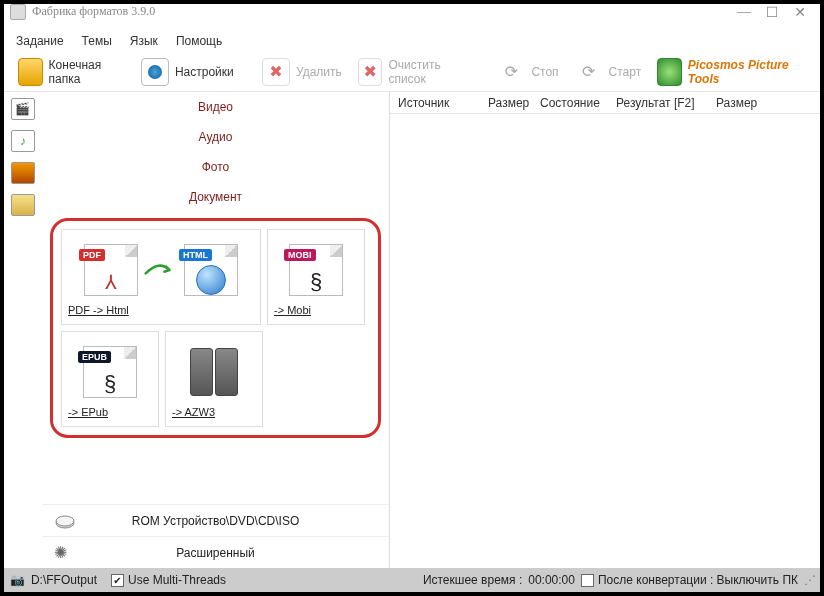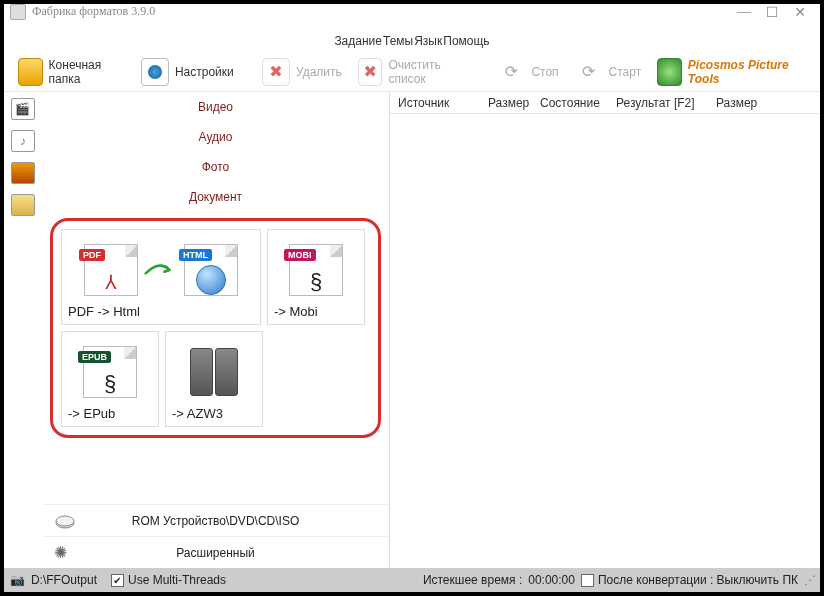--- a/index.html
+++ b/index.html
@@ -2,58 +2,58 @@
 <html><head>
 <meta charset="utf-8">
 <style>
 * { margin:0; padding:0; box-sizing:border-box; }
 body { font-family:"Segoe UI",Tahoma,sans-serif; font-size:12px; color:#333; background:#000; }
 .window { width:824px; height:596px; background:#fff; border:4px solid #000; position:relative; display:flex; flex-direction:column; }
 .titlebar { height:26px; display:flex; align-items:flex-start; padding:0 6px; color:#888;font-family:Liberation Serif, serif; }
 .titlebar .app-icon { width:16px; height:16px; background:#ddd; border:1px solid #aaa; border-radius:2px; margin-right:6px; }
 .titlebar .title { flex:1; }
 .titlebar .wbtn { width:28px; text-align:center; color:#888; cursor:default; font-size:14px; }
-.menubar { height:22px; display:flex; align-items:center; padding:0 12px; gap:1px; color:#333;justify-content:center; }
+.menubar { height:22px; display:flex; align-items:center; padding:0 12px; gap:18px; color:#333; }
 .menubar span { cursor:default; }
 .toolbar { height:40px; display:flex; align-items:center; padding:0 6px; border-bottom:1px solid #e5e5e5; }
 .tbtn { display:flex; align-items:center; gap:6px; padding:2px 8px; cursor:default; color:#333; }
 .tbtn.disabled { color:#aaa; }
 .tbtn.orange { color:#d97706; font-weight:700; font-style:italic; }
 .ticon { width:28px; height:28px; border-radius:4px; display:flex; align-items:center; justify-content:center; font-size:16px; }
 .body { flex:1; display:flex; overflow:hidden; }
 .leftcol { width:38px; display:flex; flex-direction:column; align-items:center; padding-top:6px; gap:10px; }
 .leftcol .lic { width:24px; height:22px; border:1px solid #999; border-radius:2px; display:flex; align-items:center; justify-content:center; font-size:12px; }
 .midcol { width:348px; display:flex; flex-direction:column; border-right:1px solid #ddd; }
 .cats { display:flex; flex-direction:column; }
 .cat { height:30px; display:flex; align-items:center; justify-content:center; color:#7f1d1d; cursor:default; }
 .tiles-wrap { margin:6px 8px; border:3px solid #d32f2f; border-radius:18px; padding:8px; }
 .tiles { display:flex; flex-wrap:wrap; gap:6px; }
 .tile { width:98px; height:96px; border:1px solid #ddd; display:flex; flex-direction:column; justify-content:space-between; padding:6px 6px 4px; cursor:default; }
 .tile.wide { width:200px; }
 .tile .art { flex:1; display:flex; align-items:center; justify-content:center; }
-.tile .lbl { font-size:13px; color:#222; height:16px; }
+.tile .lbl { font-size:11px; color:#222; height:16px;text-decoration:underline; }
 .bottom-opts { margin-top:auto; }
 .opt-row { height:32px; display:flex; align-items:center; justify-content:center; border-top:1px solid #eee; color:#222; font-size:12px; cursor:default; }
 .opt-row .opic { width:22px; height:20px; position:absolute; left:12px; }
 .rightcol { flex:1; display:flex; flex-direction:column; }
 .cols { height:22px; display:flex; align-items:center; border-bottom:1px solid #e5e5e5; color:#333; font-size:12px; }
 .cols span { padding:0 8px; border-right:1px solid transparent; }
 .table-body { flex:1; background:#fff; }
 .status { height:24px; background:#ccc; display:flex; align-items:center; padding:0 6px; font-size:12px; color:#222; }
 .status .chk { width:13px; height:13px; background:#fff; border:1px solid #666; display:inline-flex; align-items:center; justify-content:center; margin-right:4px; font-size:10px; }
 .status .spacer { flex:1; }
 .status .grip { margin-left:6px; color:#777; letter-spacing:-2px; }
 
 .pdf-html { display:flex; align-items:center; gap:6px; }
 .doc-icon { width:54px; height:52px; background:#fff; border:1px solid #bbb; position:relative; display:flex; flex-direction:column; align-items:center; justify-content:flex-end; }
 .doc-icon::before { content:""; position:absolute; top:0; right:0; width:12px; height:12px; background:linear-gradient(135deg,#eee 50%,#ccc 50%); }
 .badge { position:absolute; top:4px; left:-6px; font-size:9px; font-weight:700; color:#fff; padding:1px 4px; border-radius:2px; }
 .badge.red { background:#d32f2f; }
 .badge.blue { background:#1976d2; }
-.badge.green { background:#14532d; }
+.badge.green { background:#0f172a; }
 .badge.black { background:#be185d; }
 .arrow { width:34px; height:20px; }
 .arrow svg { width:100%; height:100%; }
 .globe { width:30px; height:30px; border-radius:50%; background:radial-gradient(circle at 35% 30%,#bfe4ff,#2b7acb); border:1px solid #2b6cb0; }
 .snake { font-size:22px; color:#222; }
 .kindle { width:48px; height:48px; display:flex; gap:2px; }
 .kindle div { flex:1; background:linear-gradient(#888,#555); border:1px solid #444; border-radius:3px; }
 </style>
 </head>
 <body>

